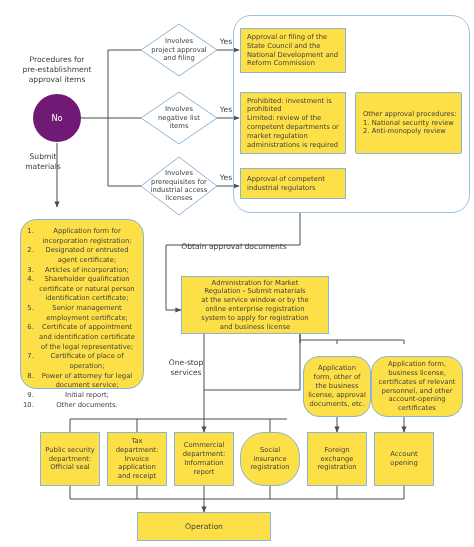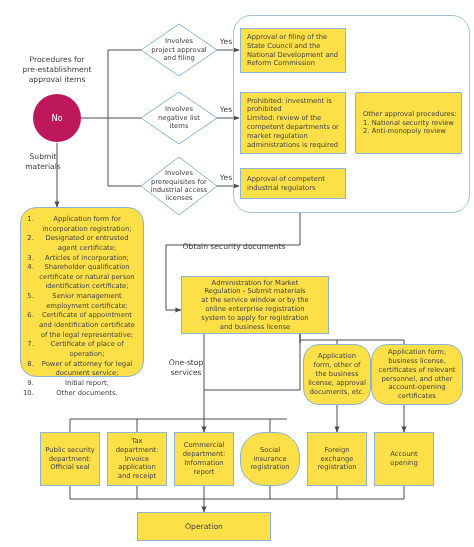--- a/index.html
+++ b/index.html
@@ -33,33 +33,33 @@
     background:#fde047;
     color:#404040;
     display:flex;
     align-items:center;
     justify-content:center;
     text-align:center;
     line-height:1.3;
     padding:3px 4px;
   }
   .box.round{border-radius:2px;}
-  .box.biground{border-radius:16px;}
+  .box.biground{border-radius:16px;margin-top:12px;}
 
   
   .frame{
     border:1px solid #9dc0dd;
     border-radius:18px;
     background:transparent;
   }
 
   
   .circle{
     border-radius:50%;
-    background:#be185d;
+    background:#701a75;
     color:#ffffff;
     display:flex;
     align-items:center;
     justify-content:center;
   }
 
   
   .diamond-label{
     position:absolute;
     display:flex;
@@ -179,21 +179,21 @@
 
   <div class="node box t85" style="left:240px;top:92px;width:106px;height:62px;white-space:pre-line;text-align:left;justify-content:flex-start;padding-left:6px;">Prohibited: investment is prohibited
 Limited: review of the competent departments or market regulation administrations is required</div>
 
   <div class="node box t85" style="left:240px;top:168px;width:106px;height:31px;white-space:pre-line;text-align:left;justify-content:flex-start;padding-left:6px;">Approval of competent industrial regulators</div>
 
   <div class="node box round t85" style="left:355px;top:92px;width:107px;height:62px;white-space:pre-line;text-align:left;justify-content:flex-start;padding-left:7px;">Other approval procedures:
 1. National security review
 2. Anti-monopoly review</div>
 
-  <div class="node plain t10" style="left:168px;top:240px;width:132px;height:14px;">Obtain security documents</div>
+  <div class="node plain t10" style="left:168px;top:240px;width:132px;height:14px;">Obtain approval documents</div>
 
   <div class="node box biground" style="left:20px;top:207px;width:124px;height:170px;align-items:flex-start;padding:7px 5px 5px 4px;">
     <ol class="doclist">
       <li>Application form for incorporation registration;</li>
       <li>Designated or entrusted agent certificate;</li>
       <li>Articles of incorporation;</li>
       <li>Shareholder qualification certificate or natural person identification certificate;</li>
       <li>Senior management employment certificate;</li>
       <li>Certificate of appointment and identification certificate of the legal representative;</li>
       <li>Certificate of place of operation;</li>

